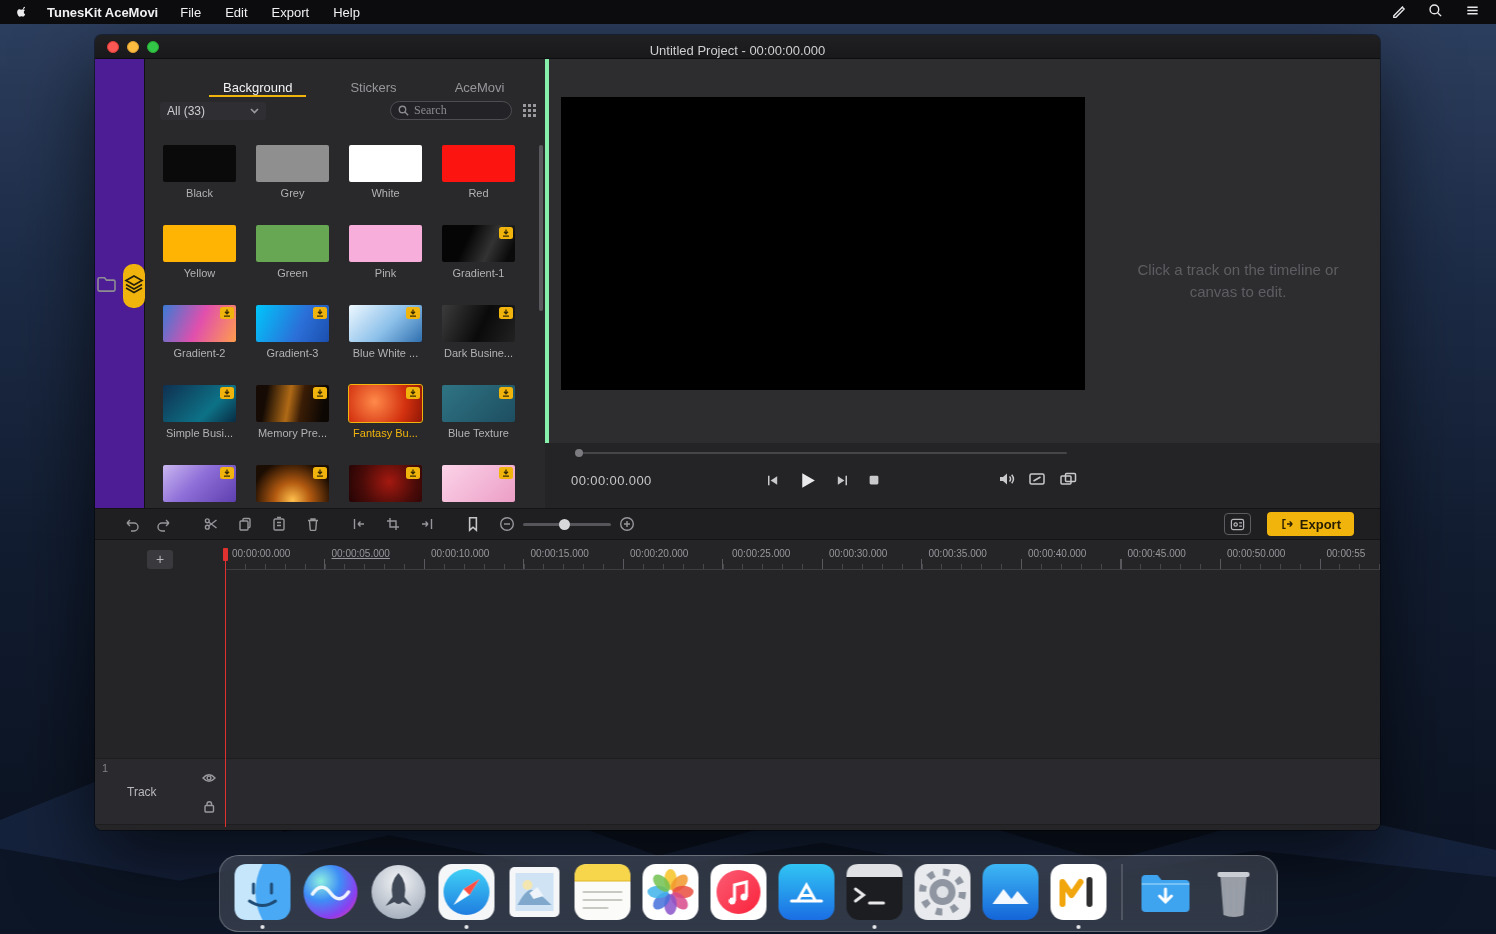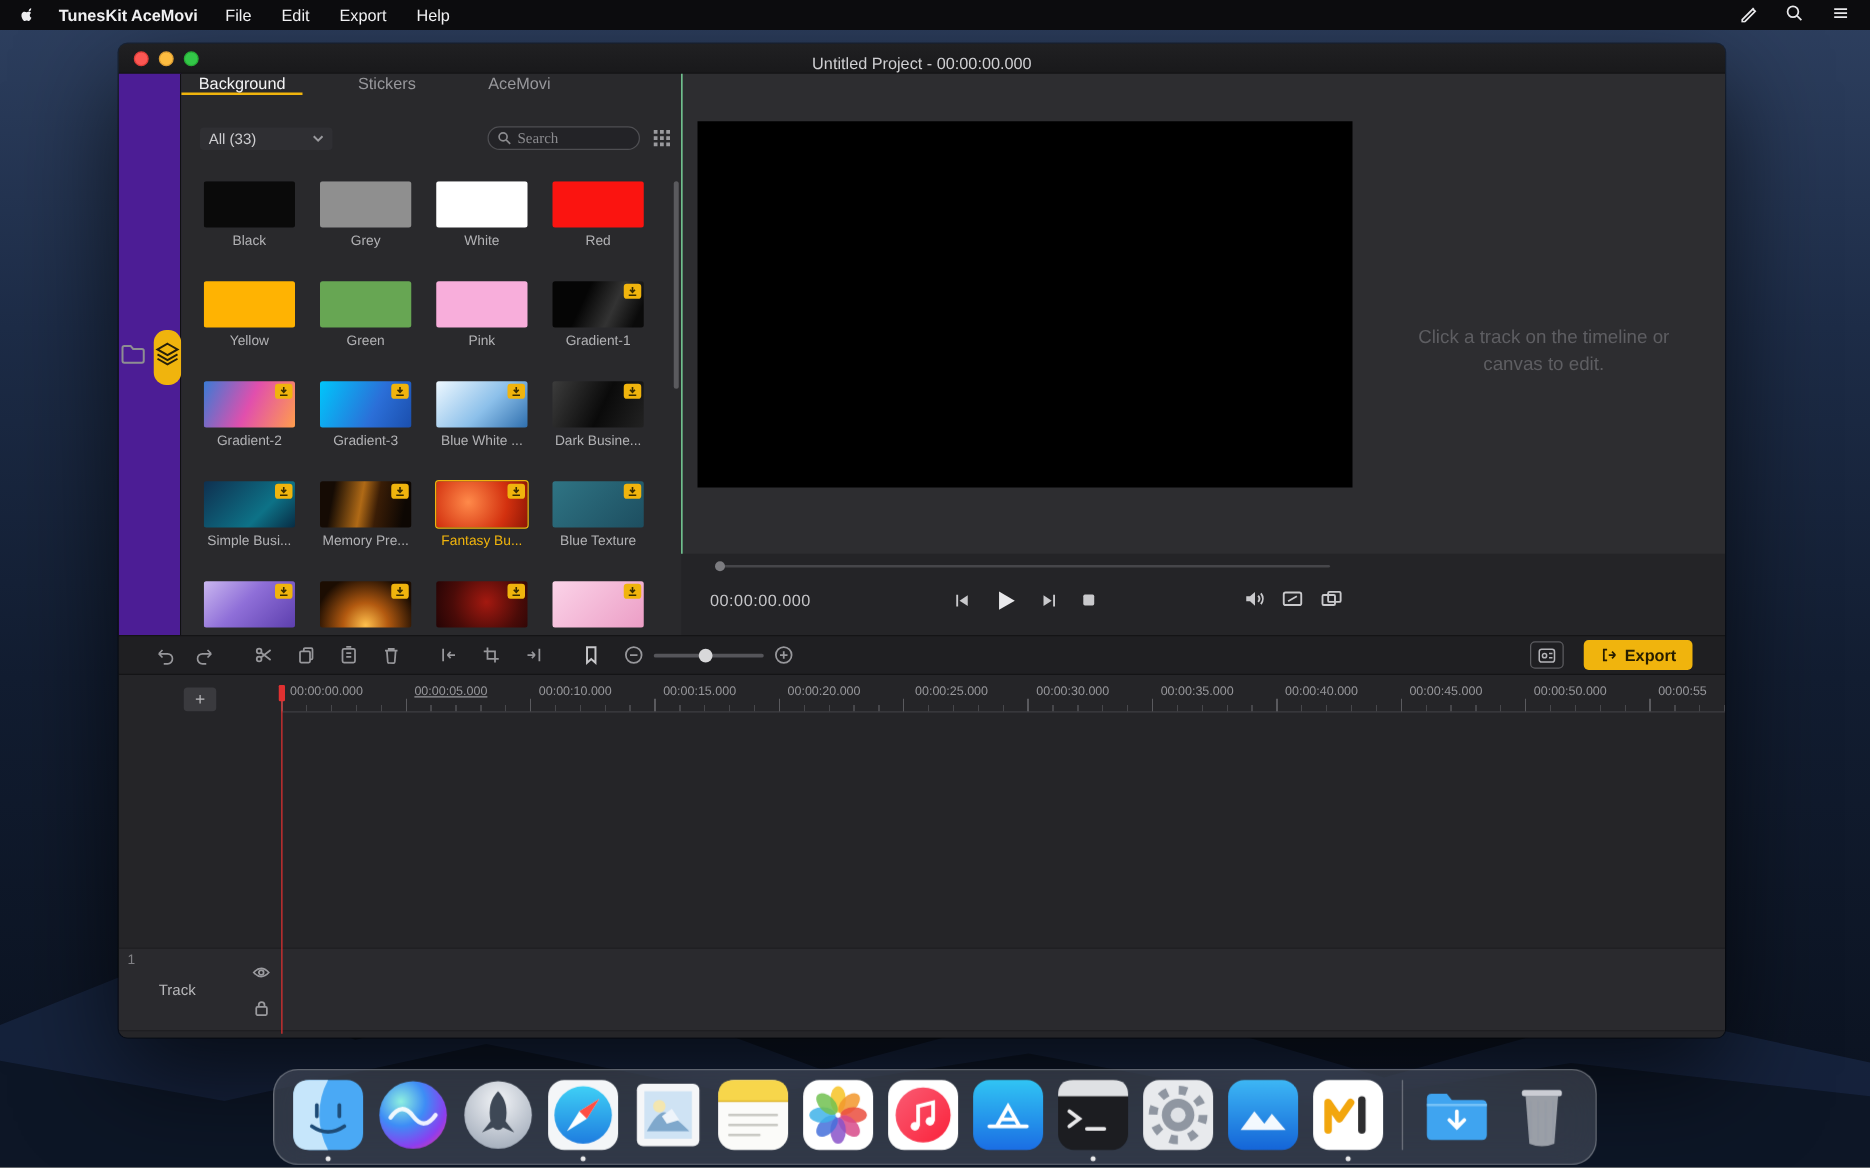--- a/index.html
+++ b/index.html
@@ -39,21 +39,21 @@
   .rail{position:absolute;left:0;top:24px;width:50px;height:449px;background:#4c1d95;border-right:1px solid #101012;
     display:flex;flex-direction:row;align-items:center;padding-top:4px;gap:6px}
   .rail-item{width:44px;height:44px;border-radius:10px;display:flex;align-items:center;justify-content:center;color:#8e8e92}
   .rail-item svg{width:22px;height:22px;stroke:currentColor;fill:none;stroke-width:1.6}
   .rail-item.active{background:var(--accent,#f0b40d);color:#27200a}
   .rail-item .ticon{font-size:15px;font-weight:bold;letter-spacing:0}
   .rail-item .ticon small{font-size:9px;font-weight:bold}
 
   
   .panel{position:absolute;left:50px;top:24px;width:400px;height:449px;background:#29292c;overflow:hidden}
-  .tabs{position:absolute;top:0;left:0;right:0;height:38px;display:flex;align-items:flex-start;gap:30px}
+  .tabs{position:absolute;top:0;left:0;right:0;height:38px;display:flex;align-items:flex-end;padding-left:64px;gap:30px}
   .tab{display:flex;align-items:center;padding:0 14px;font-size:13px;color:#97979b;border-bottom:2px solid transparent;cursor:default}
   .tab.active{color:#f3f3f5;border-bottom-color:var(--accent,#f0b40d)}
   .filter-row{position:absolute;top:42px;left:0;right:0;height:22px}
   .filter{position:absolute;left:15px;top:1px;width:106px;height:18px;background:#2f2f33;border-radius:3px;
     display:flex;align-items:center;justify-content:space-between;padding:0 7px;font-size:12px;color:#cdcdd0}
   .filter svg{width:9px;height:6px;stroke:#9a9a9e;fill:none;stroke-width:1.6}
   .searchbox{position:absolute;left:245px;top:0;width:122px;height:19px;background:#232327;border:1px solid #4e4e52;
     border-radius:10px;display:flex;align-items:center;padding:0 7px;gap:5px}
   .searchbox svg{width:11px;height:11px;stroke:#8b8b8f;fill:none;stroke-width:1.6;flex:none}
   .searchbox input{flex:1;min-width:0;background:transparent;border:none;outline:none;color:#dedee0;font-size:12px;font-family:Liberation Serif, serif}
@@ -66,21 +66,21 @@
   .gthumb{position:relative;width:73px;height:37px;border-radius:2px;background:#444}
   .gitem.sel .gthumb{outline:1px solid var(--accent,#f0b40d)}
   .glabel{margin-top:5px;font-size:11px;color:#b2b2b5;text-align:center;white-space:nowrap;overflow:hidden}
   .gitem.sel .glabel{color:var(--accent,#f0b40d)}
   .dlbadge{position:absolute;top:2px;right:2px;width:14px;height:12px;background:var(--accent,#f0b40d);border-radius:2.5px;
     display:flex;align-items:center;justify-content:center}
   .dlbadge svg{width:8px;height:8px;stroke:#3a2c00;fill:none;stroke-width:1.3}
   .pscroll{position:absolute;left:394px;top:86px;width:4px;height:166px;border-radius:2px;background:#5a5a5e}
 
   
-  .preview{position:absolute;left:450px;top:24px;width:835px;height:384px;background:#2d2d30;border-left:1px solid #86efac}
+  .preview{position:absolute;left:450px;top:24px;width:835px;height:384px;background:#2d2d30;border-left:4px solid #86efac}
   .canvas{position:absolute;left:12px;top:38px;width:524px;height:293px;background:#000}
   .hint{position:absolute;left:563px;top:200px;width:252px;text-align:center;font-size:15px;line-height:1.45;color:#5e5e62}
   .seek{position:absolute;left:28px;top:393px;width:490px;height:2px;background:#46464a;border-radius:1px}
   .seekdot{position:absolute;left:-2px;top:-3px;width:8px;height:8px;border-radius:50%;background:#7c7c80}
   .timecode{position:absolute;left:22px;top:414px;font-size:13px;color:#c6c6c9;letter-spacing:.4px}
   .transport{position:absolute;left:12px;top:406px;width:524px;height:30px;display:flex;align-items:center;justify-content:center;gap:17px;color:#c9c9cc}
   .transport svg{display:block}
   .pvicons{position:absolute;left:448px;top:411px;display:flex;gap:13px;color:#c9c9cc}
   .pvicons svg{width:18px;height:18px;stroke:currentColor;fill:none;stroke-width:1.5}
 

